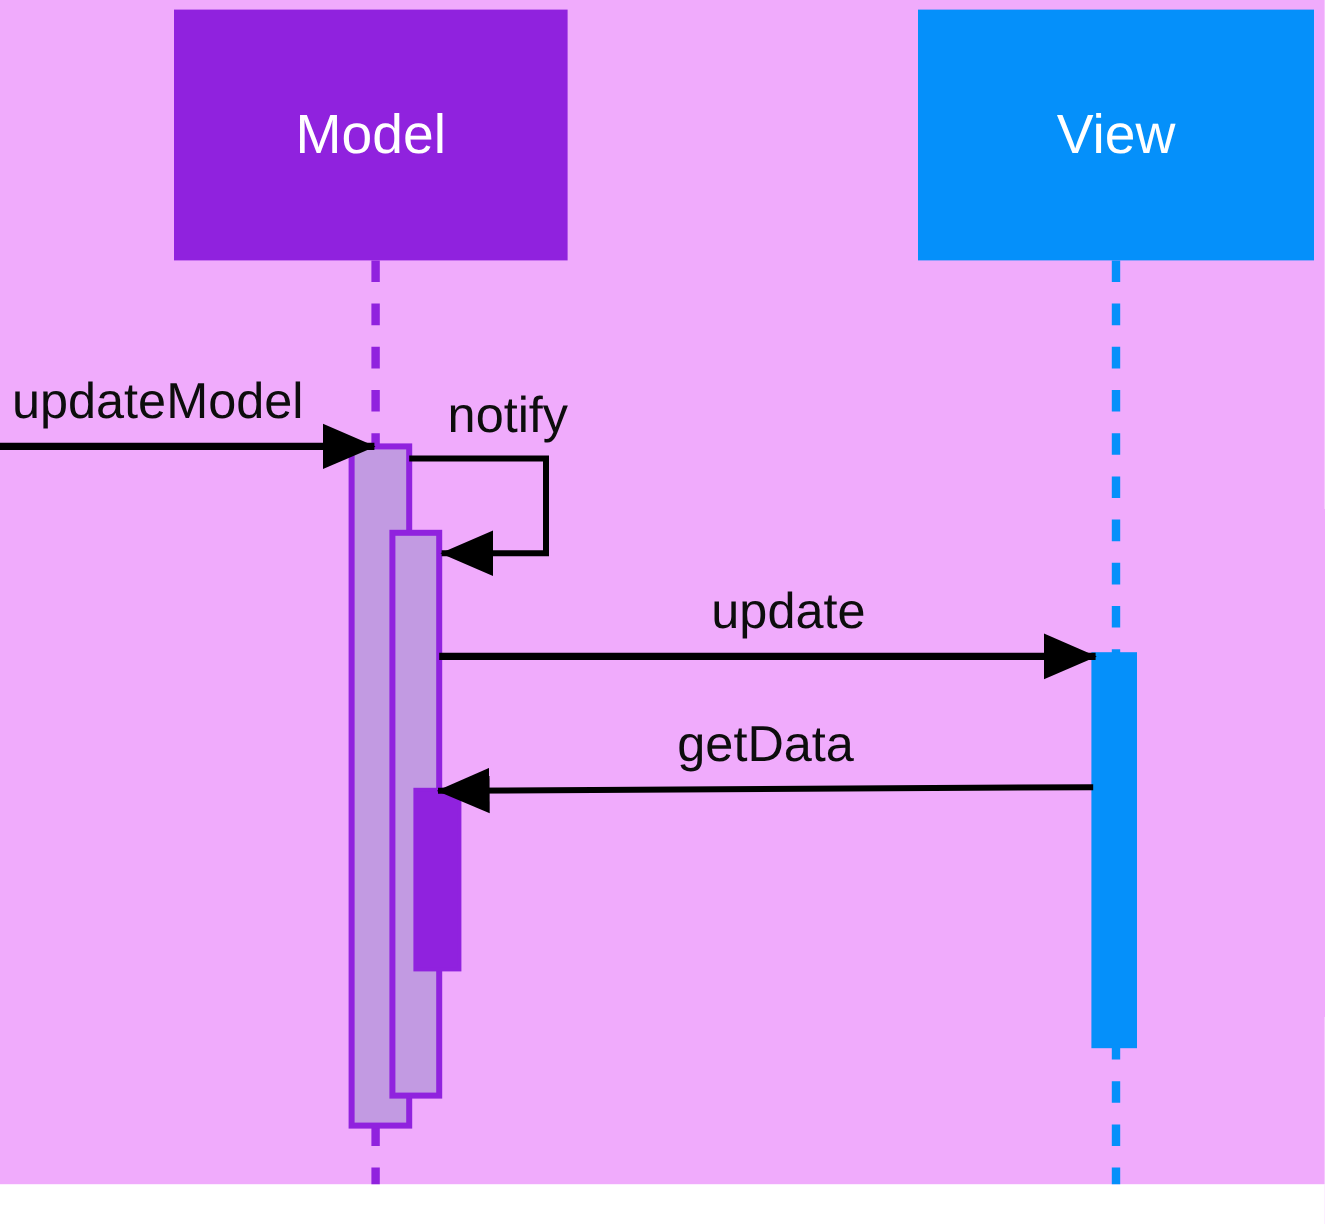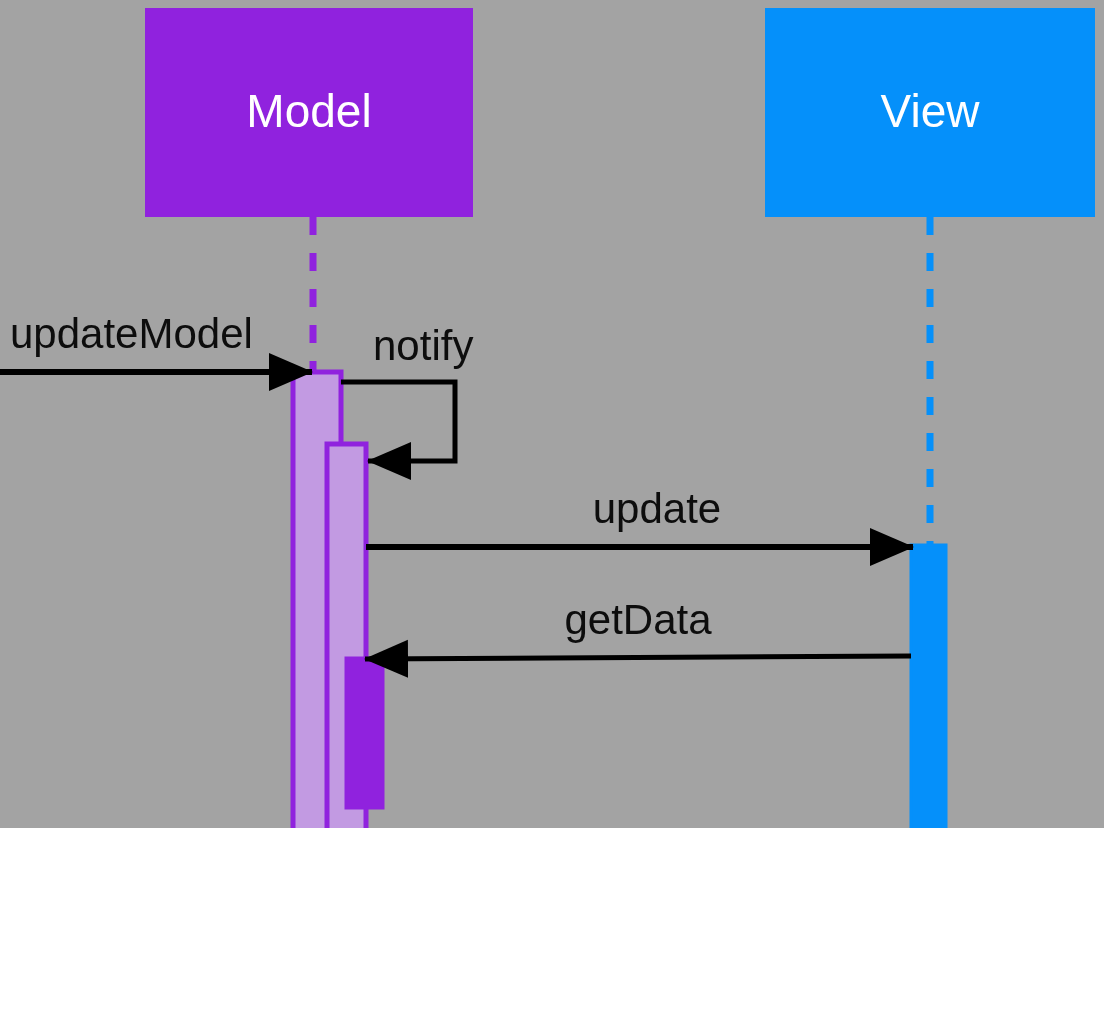--- a/index.html
+++ b/index.html
@@ -7,22 +7,22 @@
     margin: 0;
     padding: 0;
     background: #ffffff;
   }
   body {
     font-family: "Liberation Sans", "DejaVu Sans", sans-serif;
   }
   #diagram-root {
     position: relative;
     width: 1104px;
-    height: 828px;
-    background: #a3a3a3;
+    height: 987px;
+    background: #f0abfc;
     overflow: hidden;
   }
   #diagram-svg {
     position: absolute;
     top: 0;
     left: 0;
     width: 1104px;
     height: 1020px;
     display: block;
   }

